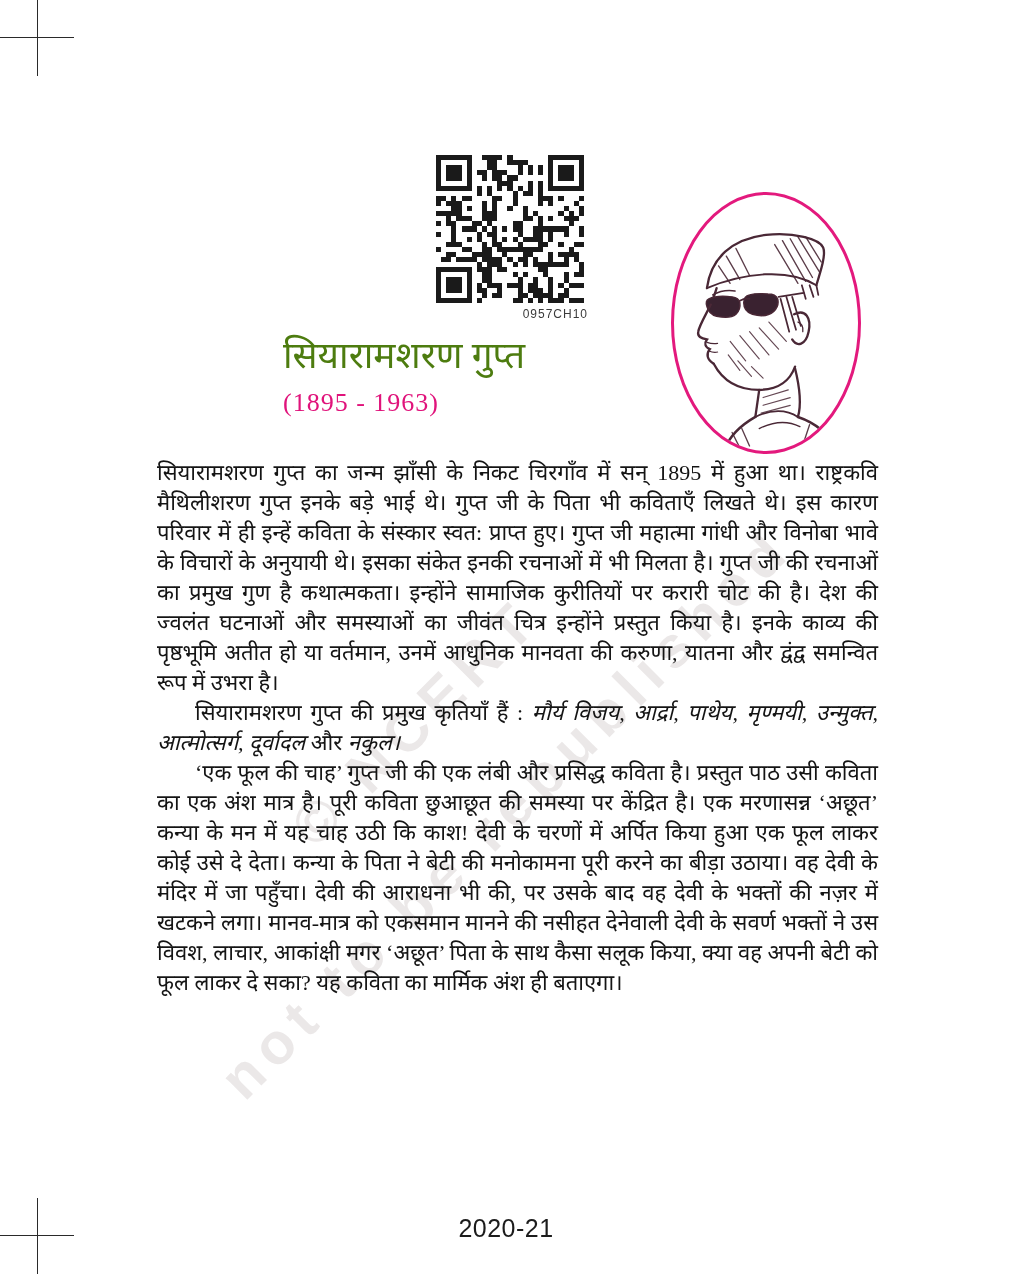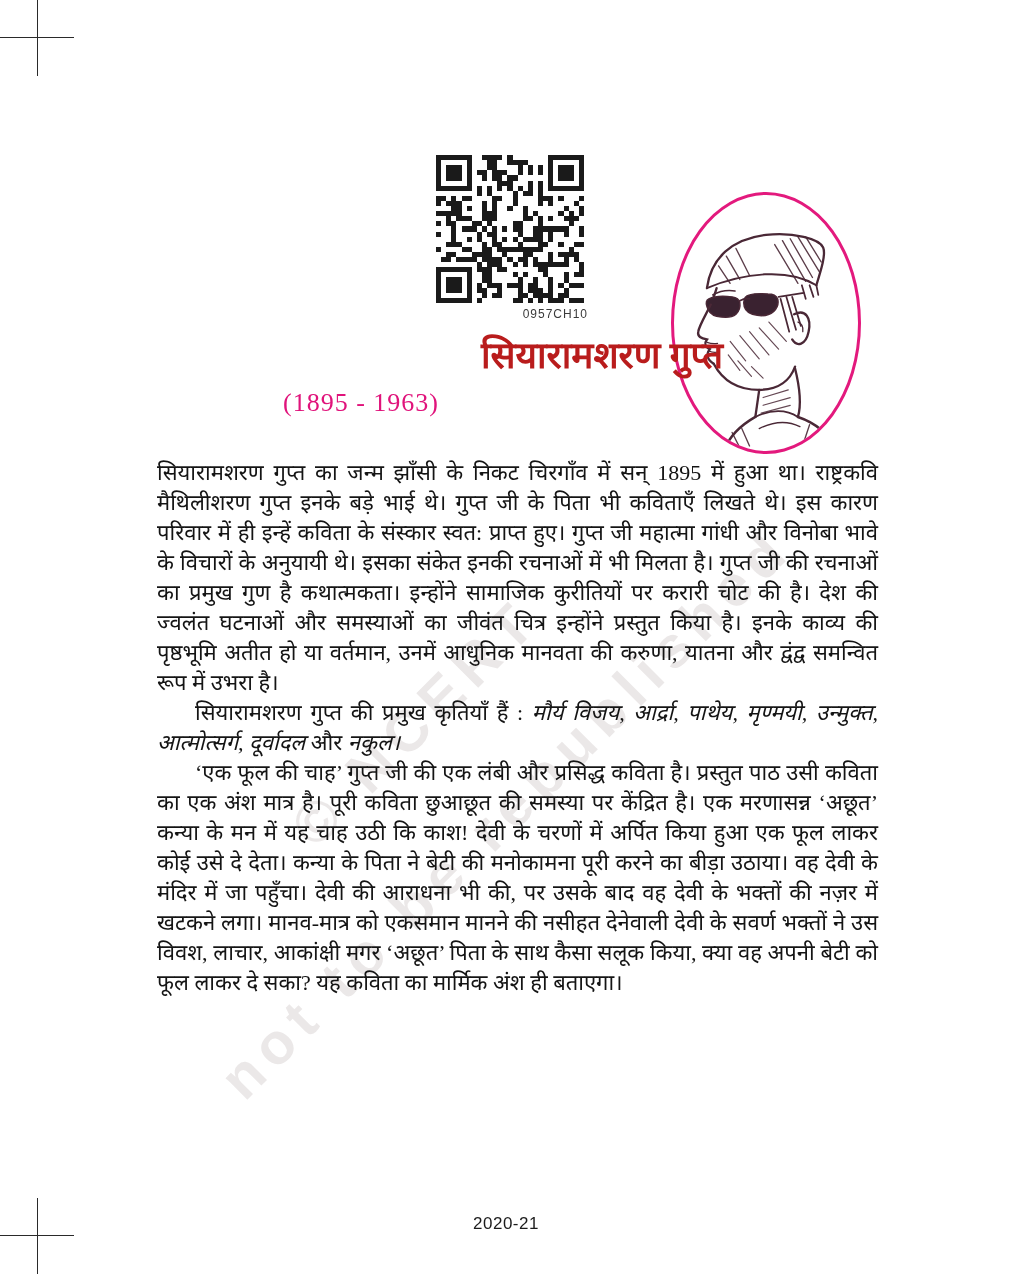--- a/index.html
+++ b/index.html
@@ -24,22 +24,22 @@
     color:rgba(100,78,78,0.13);z-index:0;
   }
   
   .qr-wrap{position:absolute;left:432px;top:155px;width:156px;text-align:right;z-index:1;}
   .qr-wrap svg{width:156px;height:148px;display:block;background:#fff;}
   .qr-label{
     margin-top:4px;font-family:"Liberation Sans","DejaVu Sans",sans-serif;
     font-size:12px;letter-spacing:1px;color:#3a3a3a;
   }
   .author-title{
-    position:absolute;left:283px;top:334px;width:440px;text-align:right;z-index:1;
-    font-size:37px;font-weight:700;color:#b91c1c;line-height:1.2;
+    position:absolute;left:283px;top:334px;width:440px;text-align:left;z-index:1;
+    font-size:37px;font-weight:400;color:#4d7c0f;line-height:1.2;
   }
   .author-years{
     position:absolute;left:283px;top:388px;width:440px;text-align:left;z-index:1;
     font-size:26px;color:#e0137b;letter-spacing:1px;
   }
   
   .portrait{
     position:absolute;left:671px;top:192px;width:190px;height:262px;z-index:1;
     border:3px solid #e3197d;border-radius:50%;background:#fff;
     box-sizing:border-box;overflow:hidden;
@@ -50,21 +50,21 @@
     position:absolute;left:157px;top:458px;width:721px;z-index:1;
     font-size:22px;line-height:30px;color:#141414;text-align:justify;
   }
   .intro p{margin:0;}
   .intro p.indent{text-indent:38px;}
   .intro .it{font-style:italic;}
   
   .footer{
     position:absolute;left:0;top:1214px;width:1012px;text-align:center;z-index:1;
     font-family:"Liberation Sans","DejaVu Sans",sans-serif;
-    font-size:17px;color:#1c1c1c;letter-spacing:0.5px;
+    font-size:25px;color:#1c1c1c;letter-spacing:0.5px;
   }
 </style>
 </head>
 <body>
 
 <div class="crop" id="crop-tl">
     <div class="h"></div>
     <div class="v"></div>
   </div>
 <div class="crop" id="crop-bl">

